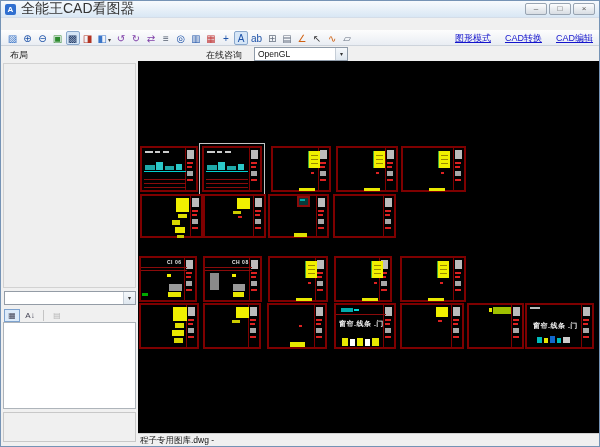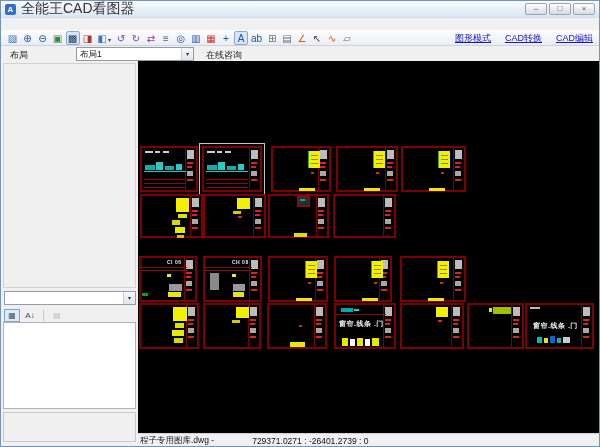--- a/index.html
+++ b/index.html
@@ -114,25 +114,25 @@
       <div class="tb-btn" style="color: rgb(102, 112, 128);">▱</div>
       <div class="tb-links">
         <span class="tb-link">图形模式</span>
         <span class="tb-link">CAD转换</span>
         <span class="tb-link">CAD编辑</span>
       </div>
   </div>
 
   <div class="optionsrow">
     <span class="opt-label" style="left:9px">布局</span>
-    <div class="combo" style="left:75px;width:118px">
-      <span>布局1</span>
+    <span class="opt-label" style="left:205px">在线咨询</span>
+    <div class="combo" style="left:253px;width:94px">
+      <span>OpenGL</span>
       <span class="arrowbox">▾</span>
     </div>
-    <span class="opt-label" style="left:205px">在线咨询</span>
   </div>
 
   <div class="leftpanel">
     <div class="thumb-area"></div>
     <div class="lp-combo">
       <span></span>
       <span class="arrowbox">▾</span>
     </div>
     <div class="lp-toolbar">
         <div class="pg-btn pressed">▦</div>
@@ -407,16 +407,15 @@
         <i style="top: 32px; left: 10px; width: 5px; height: 6px; background: rgb(0, 187, 187);"></i>
         <i style="top: 33px; left: 17px; width: 4px; height: 5px; background: rgb(232, 232, 0);"></i>
         <i style="top: 31px; left: 23px; width: 5px; height: 7px; background: rgb(17, 102, 204);"></i>
         <i style="top: 33px; left: 30px; width: 4px; height: 5px; background: rgb(0, 187, 187);"></i>
         <i style="top: 32px; left: 36px; width: 7px; height: 6px; background: rgb(204, 204, 204);"></i>
       </div>
     </div>
 
   <div class="statusbar">
     <span class="fname">程子专用图库.dwg -</span>
-    <span class="coords">729371.0271 : -26401.2739 : 0</span>
   </div>
 
 </div>
 
 </body></html>

